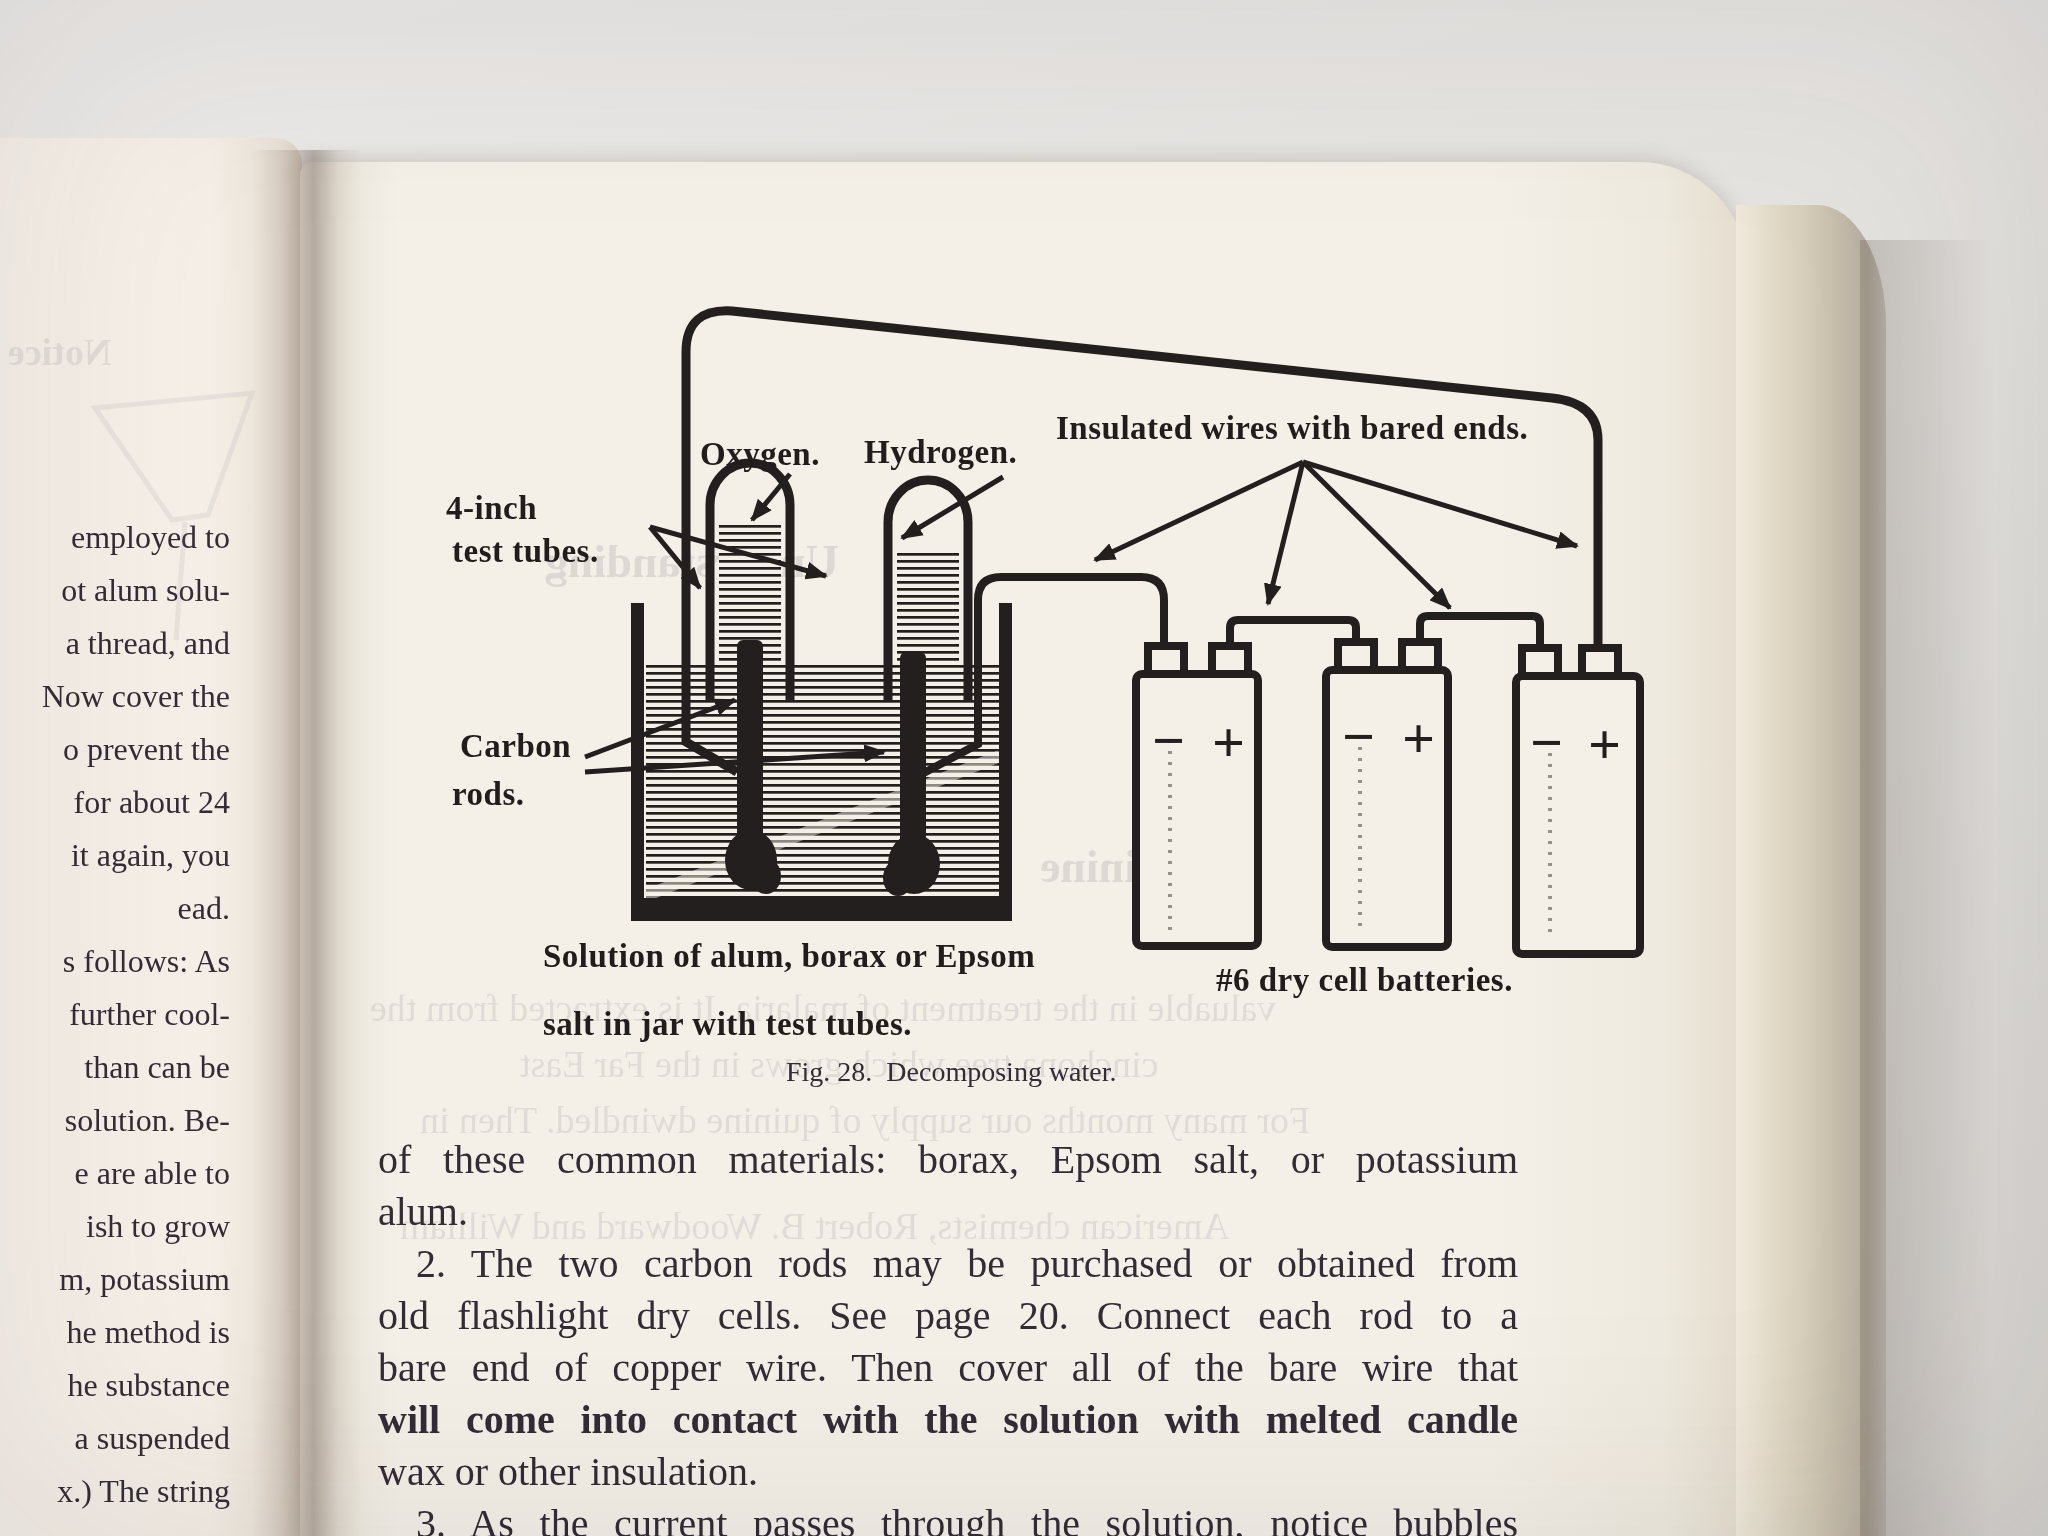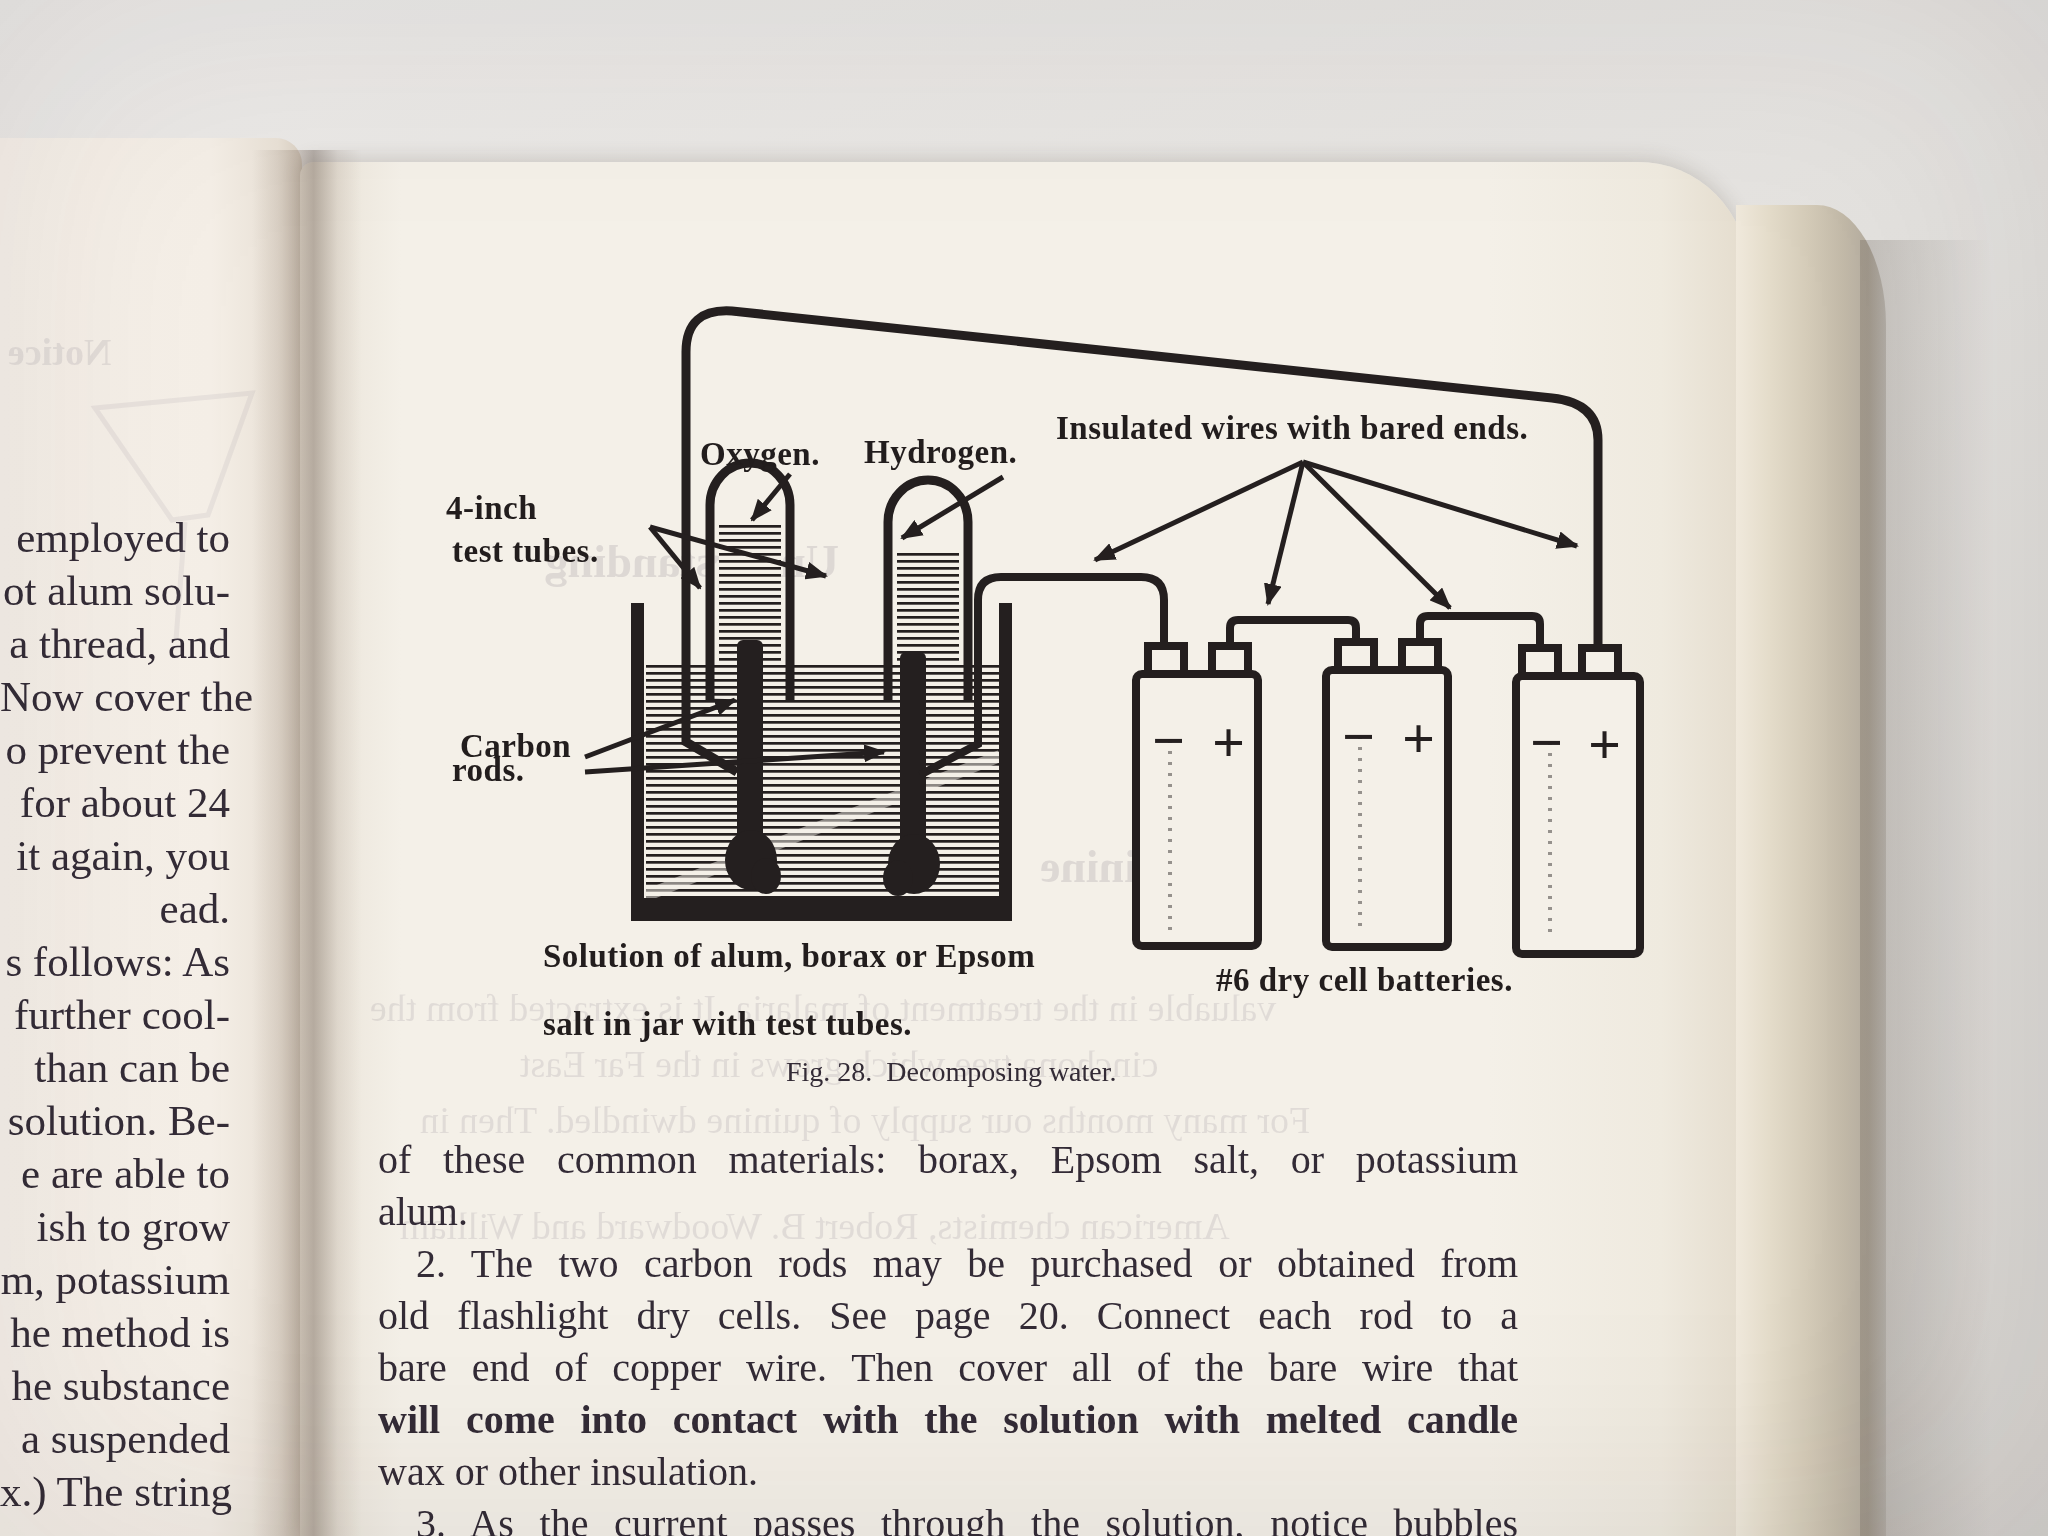--- a/index.html
+++ b/index.html
@@ -15,21 +15,21 @@
     background:linear-gradient(90deg,rgba(120,100,85,0) 0%,rgba(115,95,80,.25) 42%,rgba(70,52,40,.32) 56%,rgba(120,100,85,.12) 78%,rgba(120,100,85,0) 100%);}
   .right-page{position:absolute;left:300px;top:162px;width:1448px;height:1374px;
     background:linear-gradient(90deg,#e8e1d5 0%,#f4f0e8 7%,#f4f0e8 82%,#efeadf 94%,#e4dccd 100%);
     border-radius:14px 110px 0 0;box-shadow:0 -4px 18px rgba(90,75,60,.18);}
   .edges{position:absolute;left:1736px;top:205px;width:150px;height:1331px;
     background:linear-gradient(90deg,#f0e9dc 0%,#e4dcca 22%,#d4cbb8 48%,#c2b9a8 72%,#b5ada0 88%,#c6c2bc 100%);
     border-radius:0 46% 0 0 / 0 9% 0 0;}
   .edge-shadow{position:absolute;left:1860px;top:240px;width:188px;height:1296px;
     background:linear-gradient(90deg,rgba(90,80,70,.25),rgba(90,80,70,0) 70%);}
   .lp-lines{position:absolute;left:0;top:511px;width:230px;}
-  .lpl{height:53px;line-height:53px;font-size:43px;color:#342c37;text-align:right;white-space:nowrap;}
+  .lpl{height:53px;line-height:53px;font-size:32px;color:#342c37;text-align:right;white-space:nowrap;}
   .body-line{position:absolute;left:378px;width:1140px;font-size:40px;color:#332b36;
     text-align:justify;text-align-last:justify;white-space:normal;box-sizing:border-box;}
   .body-line.noj{text-align-last:left;}
   .body-line.indent{padding-left:38px;}
   .flabel{position:absolute;font-weight:bold;font-size:33px;color:#221d1d;white-space:nowrap;letter-spacing:.5px;}
   .caption{position:absolute;left:786px;top:1056px;font-size:28px;color:#332b36;white-space:pre;}
   .ghost{position:absolute;transform:scaleX(-1);color:#4a3f55;opacity:.11;font-size:38px;white-space:nowrap;pointer-events:none;}
   .ghost.big{font-weight:bold;font-size:46px;opacity:.13;}
   svg text{font-family:"Liberation Serif", serif;}
 </style>
@@ -162,21 +162,21 @@
       <path d="M585,772 L884,752" marker-end="url(#ah)"></path>
     </g>
   </svg>
 
   <div class="flabel" style="left:700px;top:436px;text-align:center;">Oxygen.</div>
   <div class="flabel" style="left:864px;top:434px;">Hydrogen.</div>
   <div class="flabel" style="left:1056px;top:410px;">Insulated wires with bared ends.</div>
   <div class="flabel" style="left:446px;top:490px;">4-inch</div>
   <div class="flabel" style="left:452px;top:533px;">test tubes.</div>
   <div class="flabel" style="left:460px;top:728px;">Carbon</div>
-  <div class="flabel" style="left:452px;top:752px;">rods.</div>
+  <div class="flabel" style="left:452px;top:776px;">rods.</div>
   <div class="flabel" style="left:543px;top:938px;">Solution of alum, borax or Epsom</div>
   <div class="flabel" style="left:543px;top:1006px;">salt in jar with test tubes.</div>
   <div class="flabel" style="left:1216px;top:962px;">#6 dry cell batteries.</div>
 
   <div class="caption">Fig. 28.  Decomposing water.</div>
 
   <div class="body-line noj" style="top:1188px;">alum.</div>
   <div class="body-line" style="top:1136px;">of these common materials: borax, Epsom salt, or potassium</div>
   <div class="body-line indent" style="top:1240px;">2. The two carbon rods may be purchased or obtained from</div>
   <div class="body-line" style="top:1292px;">old flashlight dry cells. See page 20. Connect each rod to a</div>

